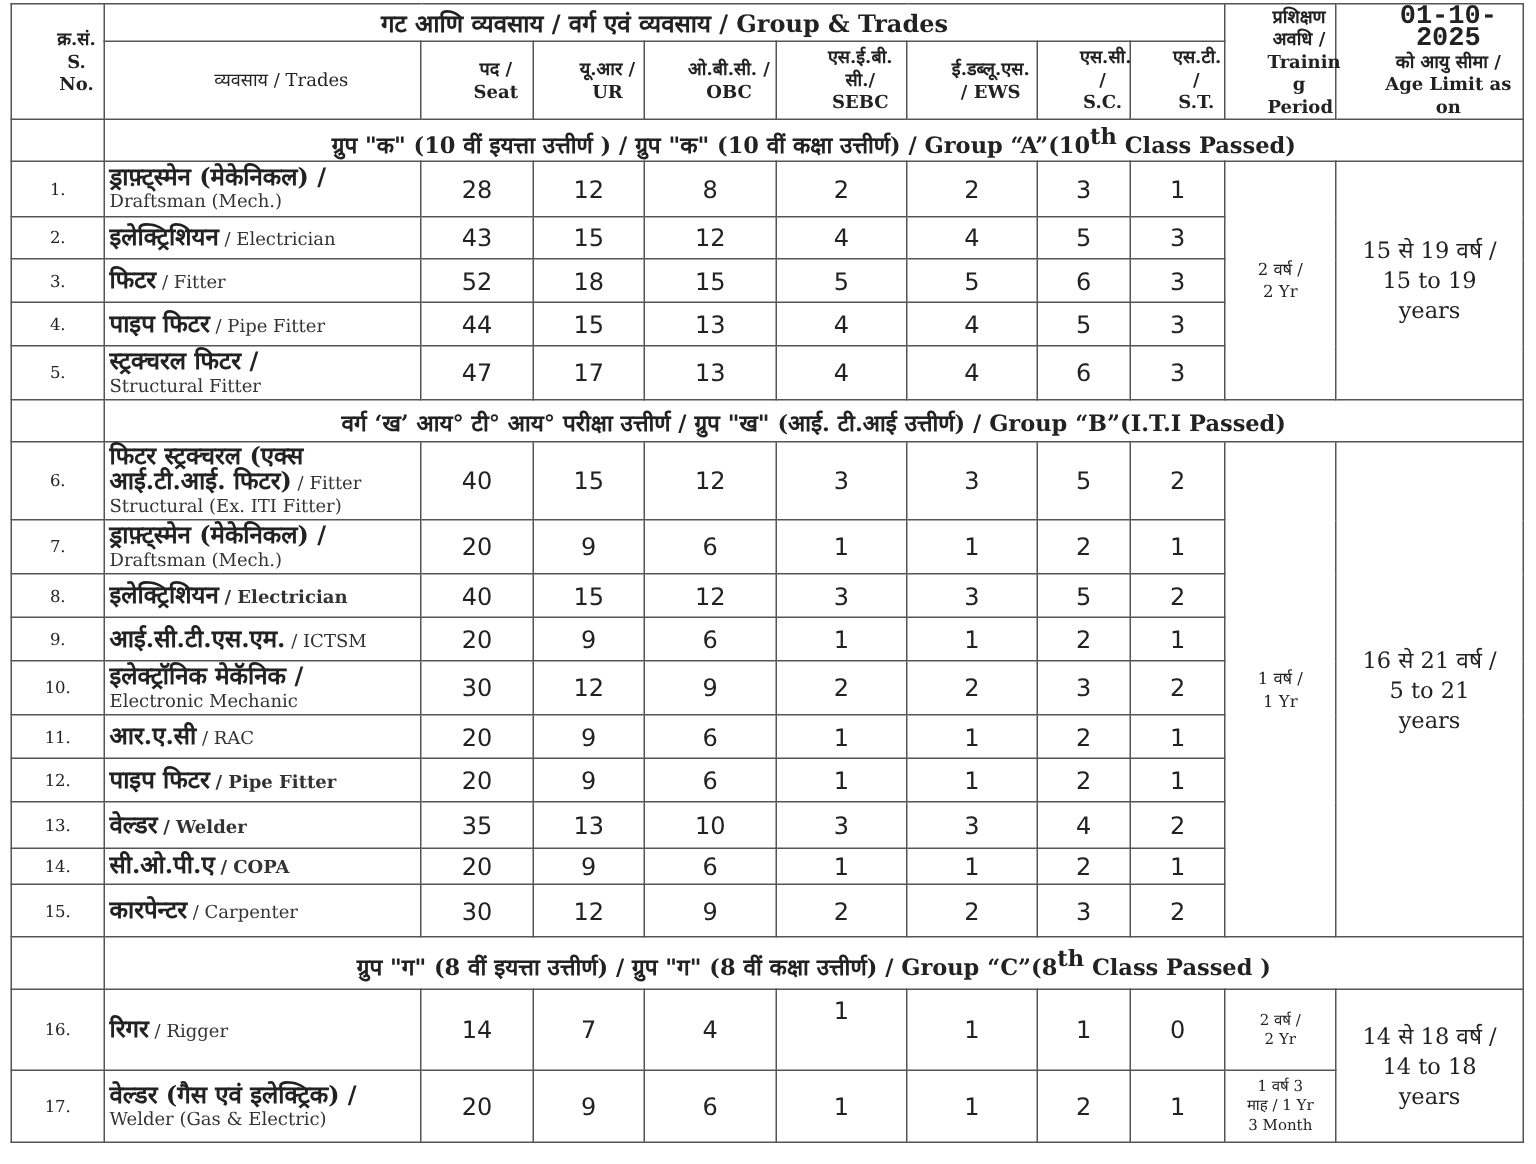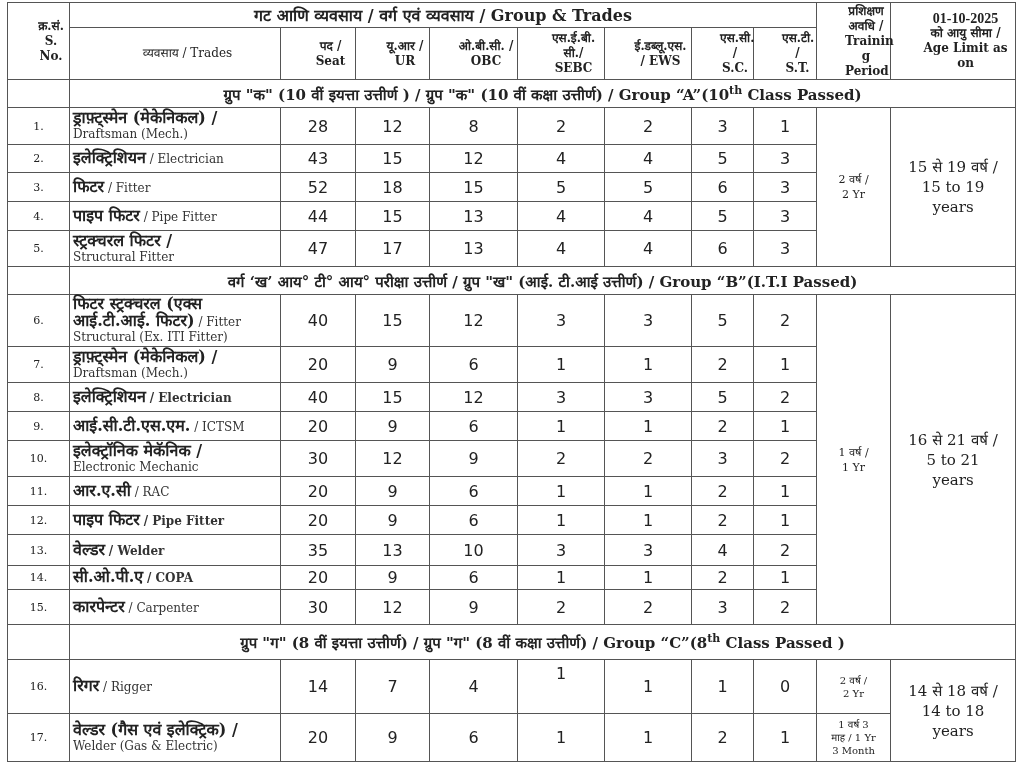--- a/index.html
+++ b/index.html
@@ -11,21 +11,21 @@
   .hdr-sub { height:52px; }
   .grp { font-weight:bold; font-size:15px; text-align:center; height:27px; }
   .sno { font-size:11px; }
   .trade { text-align:left; font-size:12px; line-height:15px; }
   .trade .hi { font-weight:bold; font-size:16px;text-align:center; }
   .trade .en { font-size:12px; color:#333;margin-top:15px; }
   .trade .en.b { font-weight:bold; }
   .num { font-size:16px; font-family:"DejaVu Sans","Liberation Sans",sans-serif; font-weight:normal; }
   .period { font-size:11px; line-height:15px; vertical-align:middle; }
   .age { font-size:15px; line-height:20px; }
-  sup { font-size:11px; }
+  sup { font-size:15px; }
   .toppad { vertical-align:top; padding-top:4px; }
 </style>
 </head>
 <body>
 
 <table>
   <colgroup>
     <col style="width:62px">
       <col style="width:211px">
       <col style="width:75px">
@@ -46,21 +46,21 @@
       <div>S. No.</div>
     </td>
     <td colspan="8" class="hdr-main">गट आणि व्यवसाय / वर्ग एवं व्यवसाय / Group &amp; Trades</td>
     <td rowspan="2" class="hdr">
       <div>प्रशिक्षण</div>
       <div>अवधि /</div>
       <div>Trainin</div>
       <div>g Period</div>
     </td>
     <td rowspan="2" class="hdr">
-      <div style="font-size:14px;font-family:Liberation Serif, serif">01-10-2025</div>
+      <div style="font-size:18px;font-family:Liberation Mono, monospace">01-10-2025</div>
       <div>को आयु सीमा /</div>
       <div>Age Limit as on</div>
     </td>
   </tr>
   <tr class="hdr-sub">
     <td class="hdr" style="font-weight:normal">व्यवसाय / Trades</td>
     <td class="hdr">
           <div>पद /</div>
           <div>Seat</div>
         </td>

